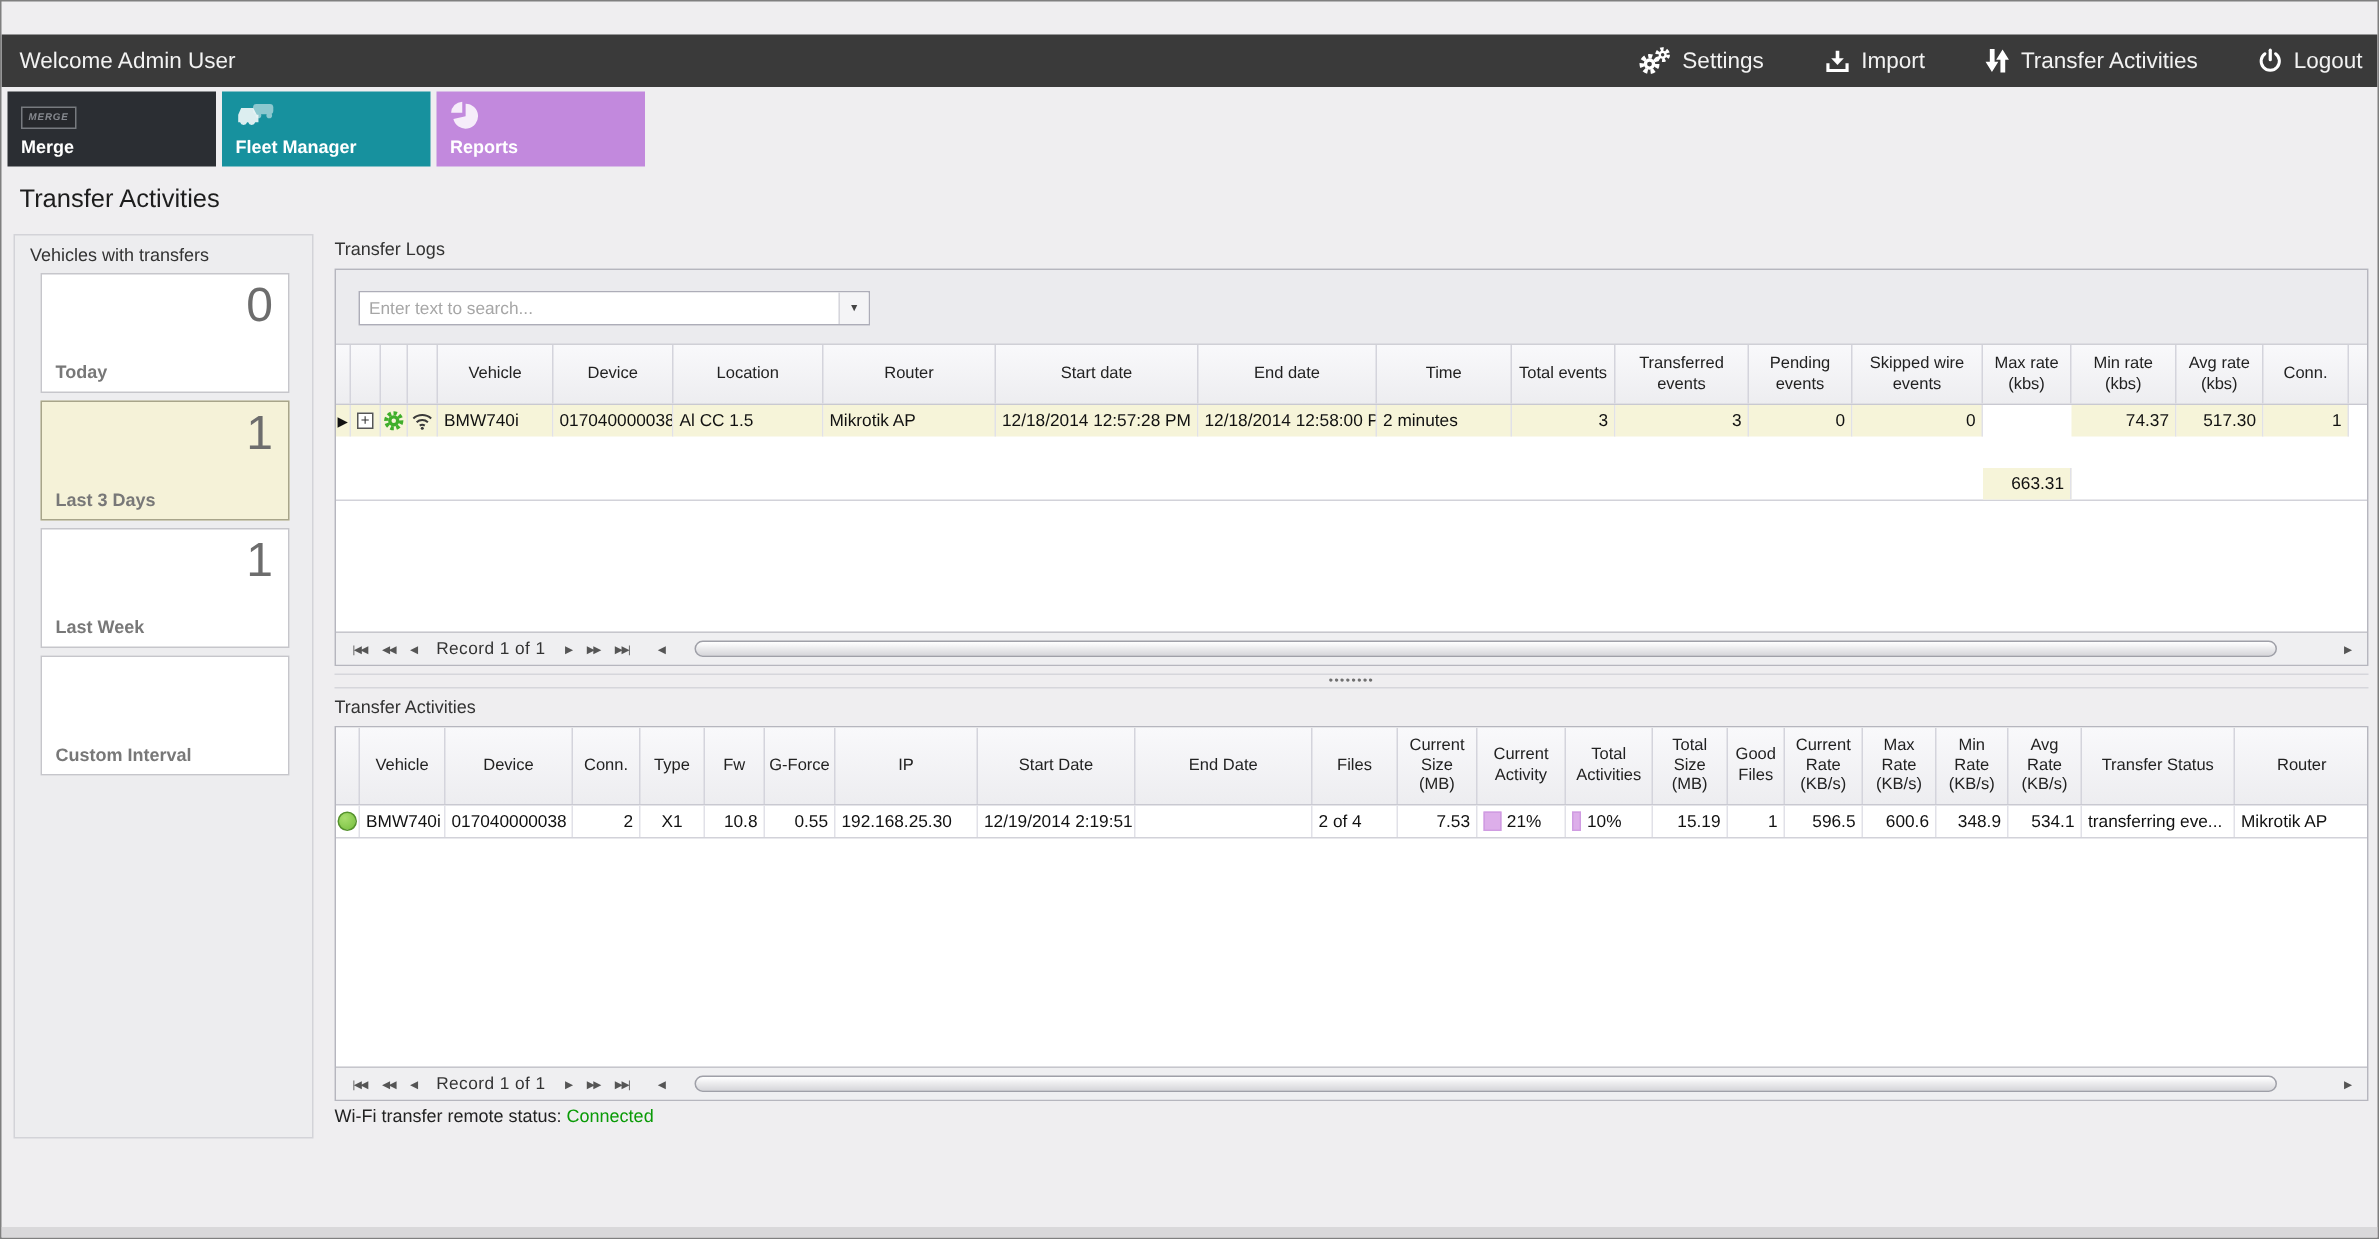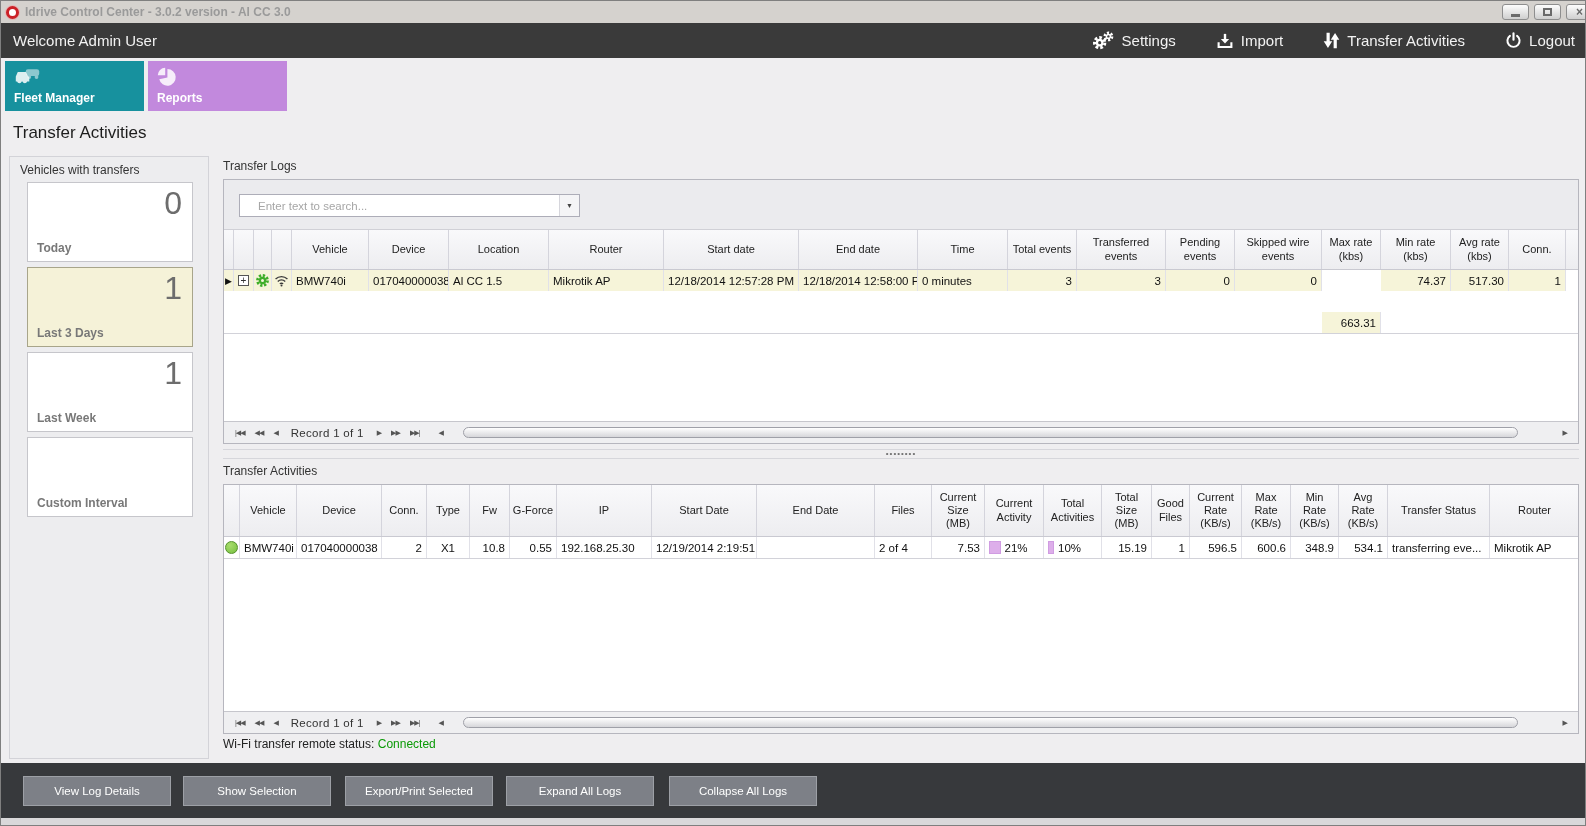--- a/index.html
+++ b/index.html
@@ -40,21 +40,21 @@
   .vcard .v-label { position:absolute; left:9px; bottom:6px; font-size:12px; font-weight:bold; color:#787878; }
   .vcard.selected { background:#f5f2d8; border:1px solid #a8a58a; }
 
   
   .panel-label { position:absolute; left:222px; font-size:12px; color:#333; }
   .panel-box { position:absolute; left:222px; width:1356px; background:#fff; border:1px solid #b6b6be; display:flex; flex-direction:column; overflow:hidden; }
   #logs-box { top:178px; height:265px; }
   #acts-box { top:483px; height:250px; }
   #logs-filter { height:50px; background:#ebebee; flex:0 0 auto; position:relative; border-bottom:1px solid #d0d0d6; }
   #search-combo { position:absolute; left:15px; top:14px; width:341px; height:23px; background:#fff; border:1px solid #adadb8; display:flex; }
-  #search-input { flex:1; border:none; outline:none; font-size:11.5px; padding:0 18px; color:#333; font-family:inherit; }
+  #search-input { flex:1; border:none; outline:none; font-size:11.5px; padding:0 6px; color:#333; font-family:inherit; }
   #search-input::placeholder { color:#a6a6a6; }
   #search-drop { width:20px; display:flex; align-items:center; justify-content:center; font-size:7px; color:#444; border-left:1px solid #d6d6dc; background:#f4f4f6; }
 
   .tbl { flex:1 1 auto; overflow:hidden; background:#fff; }
   .thead { display:flex; background:linear-gradient(#f9f9fb,#ededf0); border-bottom:1px solid #c9c9d1; }
   .th { flex:0 0 auto; display:flex; align-items:center; justify-content:center; text-align:center; font-size:11px; color:#222; line-height:1.2; border-right:1px solid #d4d4dc; padding:1px 2px; overflow:hidden; }
   .tr { display:flex; border-bottom:1px solid #d2d2d9; }
   .td { flex:0 0 auto; font-size:11.5px; color:#111; height:21px; line-height:20px; padding:0 4px; border-right:1px solid #e1e1e8; overflow:hidden; white-space:nowrap; display:flex; align-items:center; }
   .td.al-l { justify-content:flex-start; } .td.al-r { justify-content:flex-end; } .td.al-c { justify-content:center; padding:0 1px; }
   .row-cream .td { background:#f6f4d9; }
@@ -79,35 +79,20 @@
   .f-btn { position:absolute; top:13px; width:148px; height:30px; background:#7d8087; border:1px solid #9da0a6; color:#fff; font-size:11.5px; font-family:inherit; }
   #bottom-strip { position:absolute; left:0; top:817px; width:100%; height:9px; background:#d9d8da; }
 
   svg { display:block; }
 </style>
 </head>
 <body>
 
 <div id="window">
 
-  <div id="titlebar">
-    <span class="app-icon"></span>
-    <span id="title-text">Idrive Control Center - 3.0.2 version - Al CC 3.0</span>
-    <div id="win-controls">
-      <span class="win-btn">
-          <span class="wm-min"></span>
-        </span>
-      <span class="win-btn">
-          <span class="wm-max"></span>
-        </span>
-      <span class="win-btn">
-          <span class="wm-close">×</span>
-        </span>
-    </div>
-  </div>
 
   <div id="topbar">
     <span id="welcome">Welcome Admin User</span>
     <div id="topbar-actions">
       <span class="top-action">
         <span>
             <svg width="24" height="20" viewBox="0 0 28 24">
               <g>
                 <circle cx="10" cy="14" r="6.2" fill="none" stroke="#fff" stroke-width="3.6" stroke-dasharray="3.2 2.4"></circle>
                 <circle cx="10" cy="14" r="4.6" fill="#fff"></circle>
@@ -147,20 +132,24 @@
               <path d="M12 2v9" stroke="#fff" stroke-width="3" stroke-linecap="round" fill="none"></path>
               <path d="M7 5.4a8.6 8.6 0 1 0 10 0" fill="none" stroke="#fff" stroke-width="2.8" stroke-linecap="round"></path>
             </svg>
           </span>
         <span>Logout</span>
       </span>
     </div>
   </div>
 
   <div id="tabs">
+    <div class="tab" style="background: rgb(43, 46, 51);">
+      <span class="tab-icon"><span class="merge-badge">MERGE</span></span>
+      <span class="tab-label">Merge</span>
+    </div>
     <div class="tab" style="background: rgb(23, 145, 158);">
       <span class="tab-icon">
           <svg width="27" height="20" viewBox="0 0 30 22">
             <g opacity="0.55">
               <rect x="13" y="2.5" width="15" height="7.5" rx="2.5" fill="#fff"></rect>
               <circle cx="17" cy="11" r="2.1" fill="#fff"></circle>
               <circle cx="25" cy="11" r="2.1" fill="#fff"></circle>
             </g>
             <path d="M2 10.5l2.2-5h9l2.6 5h1.2v5.5h-2.4a2.7 2.7 0 0 1-5.2 0H8.6a2.7 2.7 0 0 1-5.2 0H2z" fill="#fff" opacity="0.92"></path>
           </svg>
@@ -255,21 +244,21 @@
                 <circle cx="12" cy="18" r="1.6" fill="#3a3a3a"></circle>
               </svg>
             </span>
           </div>
           <div class="td al-l" style="width: 77px;">BMW740i</div>
           <div class="td al-l" style="width: 80px;">017040000038</div>
           <div class="td al-l" style="width: 100px;">Al CC 1.5</div>
           <div class="td al-l" style="width: 115px;">Mikrotik AP</div>
           <div class="td al-l" style="width: 135px;">12/18/2014 12:57:28 PM</div>
           <div class="td al-l" style="width: 119px;">12/18/2014 12:58:00 PM</div>
-          <div class="td al-l" style="width: 90px;">0 minutes</div>
+          <div class="td al-l" style="width: 90px;">2 minutes</div>
           <div class="td al-r" style="width: 69px;">3</div>
           <div class="td al-r" style="width: 89px;">3</div>
           <div class="td al-r" style="width: 69px;">0</div>
           <div class="td al-r" style="width: 87px;">0</div>
           <div class="td al-r" style="width: 59px; margin-top: 42px;">663.31</div>
           <div class="td al-r" style="width: 70px;">74.37</div>
           <div class="td al-r" style="width: 58px;">517.30</div>
           <div class="td al-r" style="width: 57px;">1</div>
         </div>
       </div>
@@ -365,22 +354,15 @@
         </div>
       <span class="pg">▶</span>
     </div>
   </div>
 
   <div id="status-line">
     <span>Wi-Fi transfer remote status:</span>
     <span id="status-value" style="color: rgb(10, 154, 6);">Connected</span>
   </div>
 
-  <div id="footer">
-    <button class="f-btn" style="left:22px;">View Log Details</button>
-    <button class="f-btn" style="left:182px;">Show Selection</button>
-    <button class="f-btn" style="left:344px;">Export/Print Selected</button>
-    <button class="f-btn" style="left:505px;">Expand All Logs</button>
-    <button class="f-btn" style="left:668px;">Collapse All Logs</button>
-  </div>
   <div id="bottom-strip"></div>
 
 </div>
 
 </body></html>

